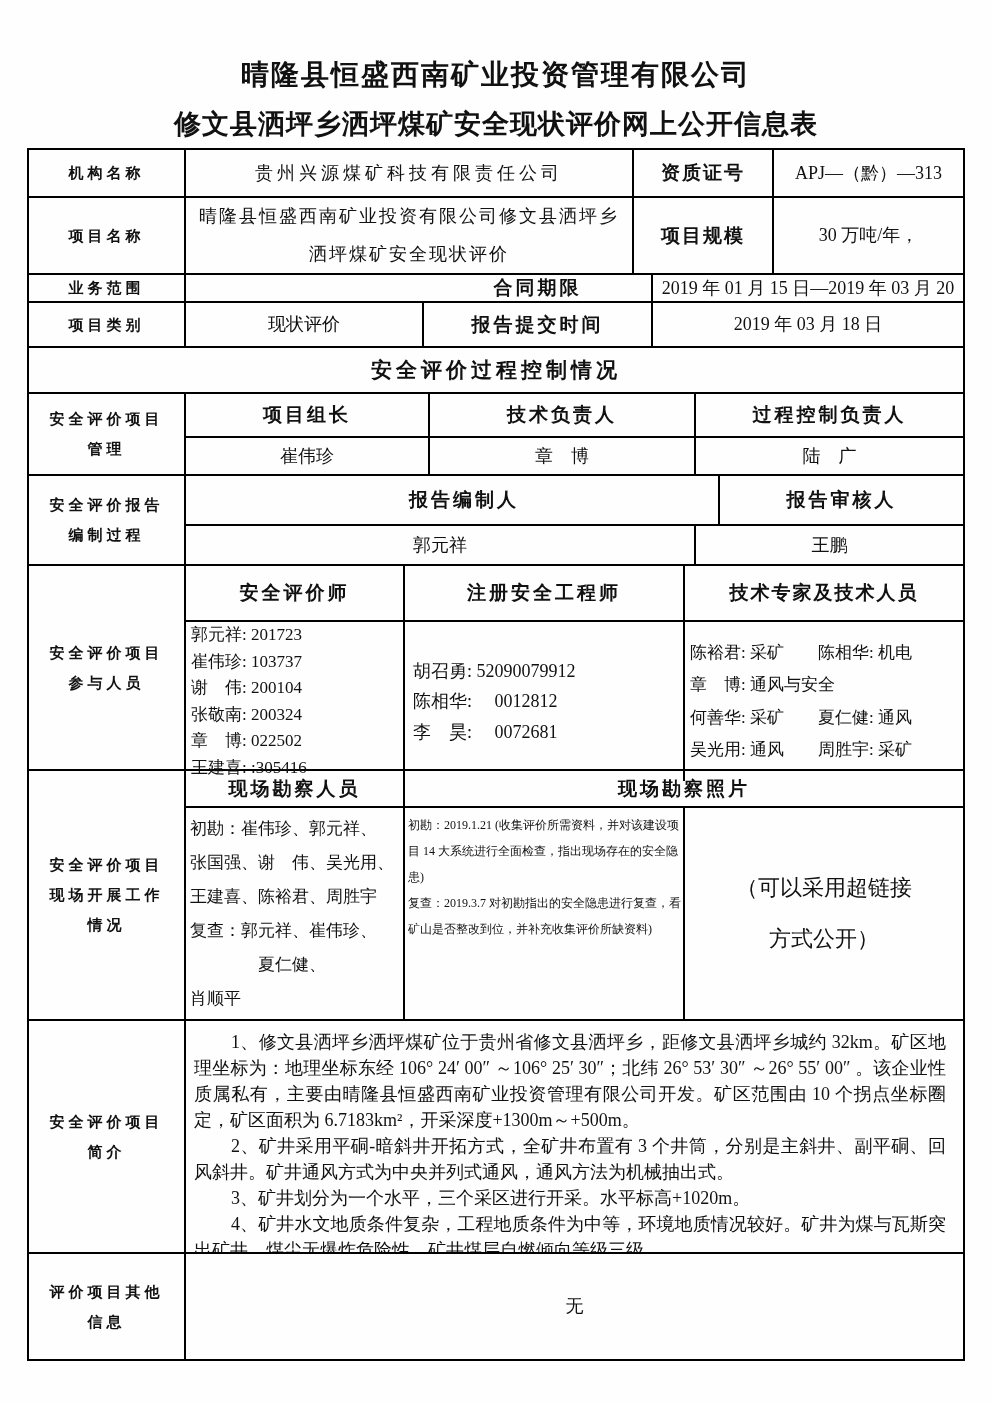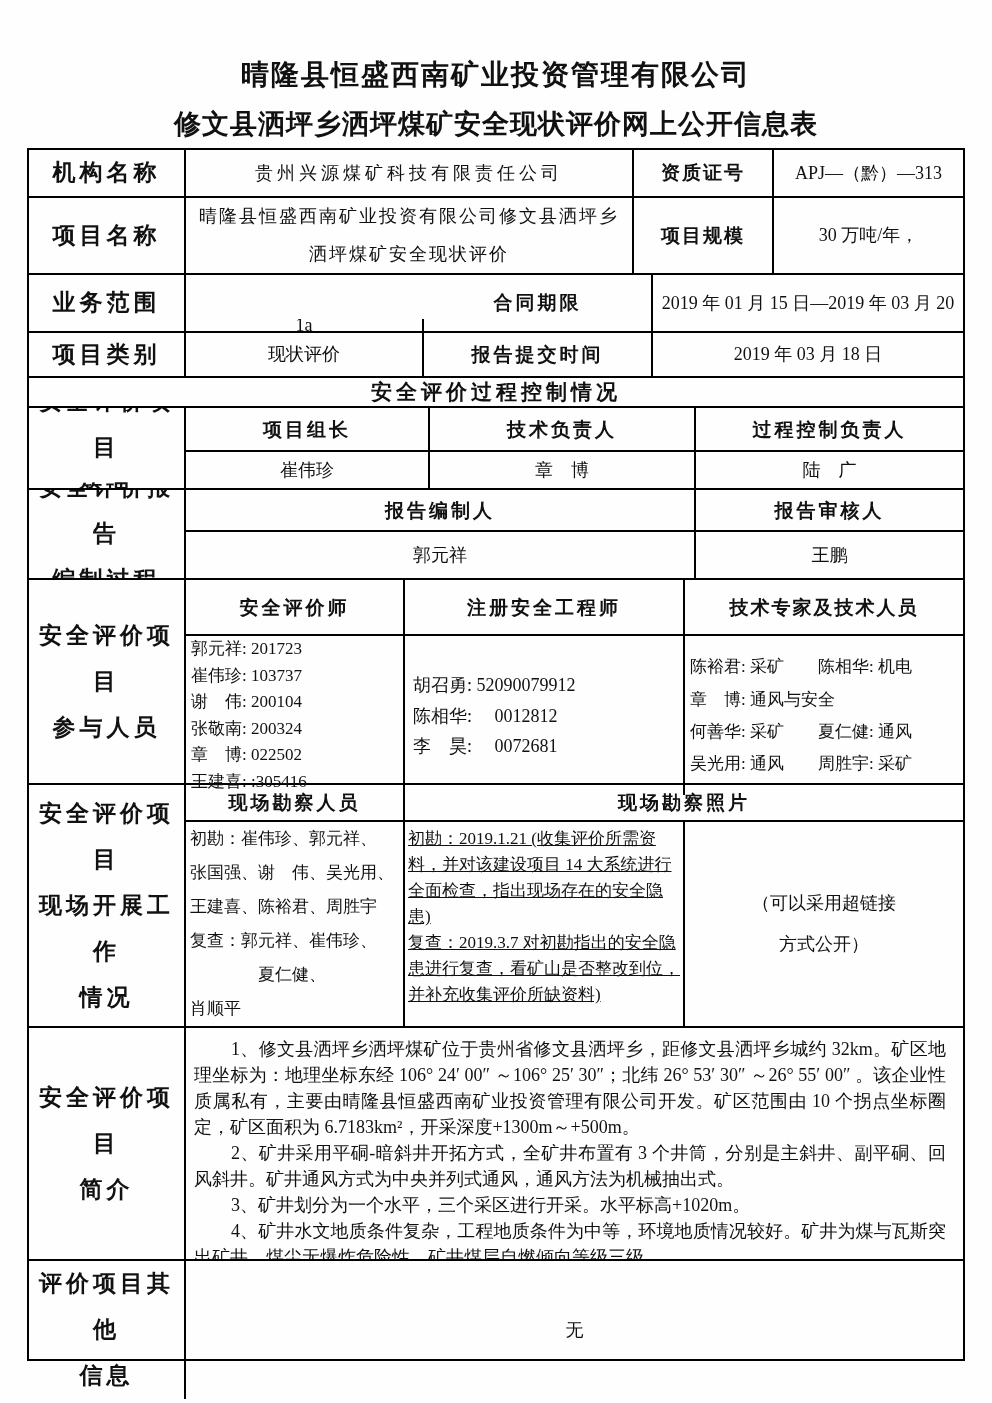--- a/index.html
+++ b/index.html
@@ -31,41 +31,41 @@
   .trow:last-child { border-bottom: none; }
   .cell {
     display: flex; align-items: center; justify-content: center;
     border-right: 2px solid #000;
     font-size: 18px; line-height: 1.35;
     text-align: center;
     overflow: hidden;
   }
   .cell:last-child { border-right: none; }
   .lbl {
-    font-weight: 700; font-size: 23px; letter-spacing: 4px;
+    font-weight: 700; font-size: 15px; letter-spacing: 4px;
     white-space: pre-line; line-height: 2.0; text-align: center;
   }
   .hdr { font-weight: 700; font-size: 19px; letter-spacing: 3px; }
   .ml { white-space: pre-line; }
   .sec { display: flex; border-bottom: 2px solid #000; }
   .sec:last-child { border-bottom: none; }
   .sec-right { flex: 1; display: flex; flex-direction: column; }
   .subrow { display: flex; border-bottom: 2px solid #000; flex: 0 0 auto; }
   .subrow:last-child { border-bottom: none; flex: 1 1 auto; }
   .w157 { width: 157px; flex: 0 0 157px; }
   .leftalign { justify-content: flex-start; text-align: left; }
   .topalign { align-items: flex-start; }
   .spread { letter-spacing: 4px; }
   .nowrap { white-space: nowrap; }
   .evaluators { font-size: 17px; line-height: 1.56; padding-left: 5px; }
   .engineers  { font-size: 18px; line-height: 1.7;  padding-left: 8px; }
   .experts    { font-size: 17px; line-height: 1.9;  padding-left: 5px; }
   .people     { font-size: 17px; line-height: 2.0;  padding-left: 4px; }
-  .tasks      { font-size: 17px; line-height: 26px; padding: 4px 2px 0 3px; text-decoration: underline; }
-  .photo-note { font-size: 18px; line-height: 2.3; }
+  .tasks      { font-size: 12px; line-height: 26px; padding: 4px 2px 0 3px; }
+  .photo-note { font-size: 22px; line-height: 2.3; }
   .intro-cell { flex-direction: column; align-items: flex-start; justify-content: flex-start; padding: 8px 17px 0 8px; }
   .intro-cell p { font-size: 18px; line-height: 26px; text-align: justify; text-indent: 37px; }
   .proc-hdr { font-size: 21px; font-weight: 700; letter-spacing: 4px; }
   .projname { line-height: 2.1; letter-spacing: 2px; }
 </style>
 </head>
 <body>
 
 <div class="page">
 
@@ -82,21 +82,21 @@
     </div>
 
     <div class="trow" style="height:77px;">
       <div class="cell lbl w157">项目名称</div>
       <div class="cell ml projname" style="flex:0 0 448px;">晴隆县恒盛西南矿业投资有限公司修文县洒坪乡
 洒坪煤矿安全现状评价</div>
       <div class="cell hdr" style="flex:0 0 140px; letter-spacing:2px;">项目规模</div>
       <div class="cell nowrap" style="flex:1;">30 万吨/年，</div>
     </div>
 
-    <div class="trow" style="height:58px;">
+    <div class="trow" style="height:28px;">
       <div class="cell lbl w157">业务范围</div>
       <div class="cell" style="flex:0 0 238px;margin-top:44px;">1a</div>
       <div class="cell hdr" style="flex:0 0 229px;">合同期限</div>
       <div class="cell nowrap" style="flex:1;">2019 年 01 月 15 日—2019 年 03 月 20</div>
     </div>
 
     <div class="trow" style="height:45px;">
       <div class="cell lbl w157">项目类别</div>
       <div class="cell" style="flex:0 0 238px;">现状评价</div>
       <div class="cell hdr" style="flex:0 0 229px;">报告提交时间</div>
@@ -121,21 +121,21 @@
           <div class="cell" style="flex:0 0 266px;">章　博</div>
           <div class="cell" style="flex:1;">陆　广</div>
         </div>
       </div>
     </div>
 
     <div class="sec" style="height:90px;">
       <div class="cell lbl w157">安全评价报告
 编制过程</div>
       <div class="sec-right">
-        <div class="subrow" style="height:42px;">
+        <div class="subrow" style="height:50px;padding-left:24px;">
           <div class="cell hdr" style="flex:0 0 510px;">报告编制人</div>
           <div class="cell hdr" style="flex:1;">报告审核人</div>
         </div>
         <div class="subrow">
           <div class="cell" style="flex:0 0 510px;">郭元祥</div>
           <div class="cell" style="flex:1;">王鹏</div>
         </div>
       </div>
     </div>
 

